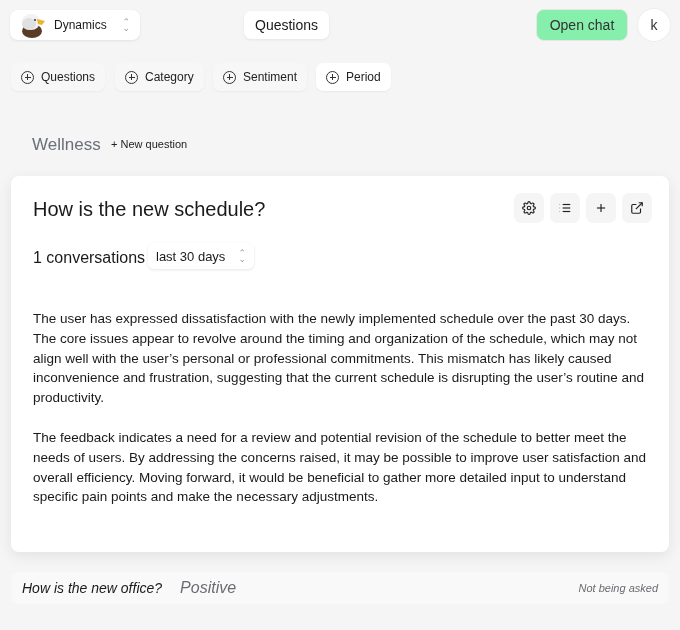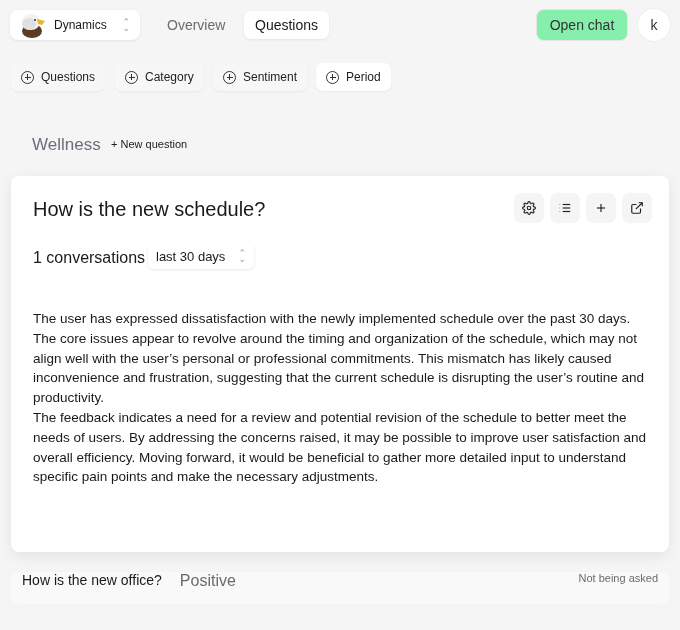--- a/index.html
+++ b/index.html
@@ -78,25 +78,25 @@
     }
     .sentiment-bar {
       position: absolute; left: 425px; top: 73px; width: 215px; height: 14px;
       background: #e8473f; border-radius: 3px; color: #fff; font-size: 11px;
       display: flex; align-items: center; justify-content: center;
     }
     .summary {
       position: absolute; left: 22px; top: 133px; width: 618px;
       font-size: 13.5px; line-height: 19.8px; color: #1a1a1a;
     }
-    .summary p + p { }
+    .summary p + p { margin-top: 20px; }
     .row2 {
       position: absolute; left: 11px; top: 572px; width: 658px; height: 32px;
       background: #f9f9fa; border-radius: 7px;
-      display: flex; align-items: flex-start; padding: 0 11px;
+      display: flex; align-items: center; padding: 0 11px; font-style: italic;
     }
     .row2-title { font-size: 14px; color: #1a1a1a; }
     .row2-tag { font-size: 16px; color: #6b6b70; margin-left: 18px; }
     .row2-status { font-size: 11px; color: #6b6b70; margin-left: auto; }
   </style>
 </head>
 <body>
 
 <div class="topbar">
   <div class="workspace">
@@ -106,21 +106,20 @@
         <ellipse cx="11" cy="10" rx="9" ry="8" fill="#f2f2f2"></ellipse>
         <ellipse cx="9" cy="12" rx="7" ry="6" fill="#e0e0e0"></ellipse>
         <path d="M17 7 L25 9 L22 13 L18 12 Z" fill="#e8b531"></path>
         <circle cx="15" cy="8" r="1" fill="#333"></circle>
       </svg>
     </div>
     <span class="ws-label">Dynamics</span>
     <span class="updown">⌃<br>⌄</span>
   </div>
 
-  <div class="nav-tab" style="left:156px;">Overview</div>
   <div class="nav-tab active" style="left:244px;">Questions</div>
 
   <div class="open-chat">Open chat</div>
   <div class="avatar">k</div>
 </div>
 
 <div class="filter" style="left:11px;">
   <span class="plus-circle"></span>
   <span>Questions</span>
 </div>

